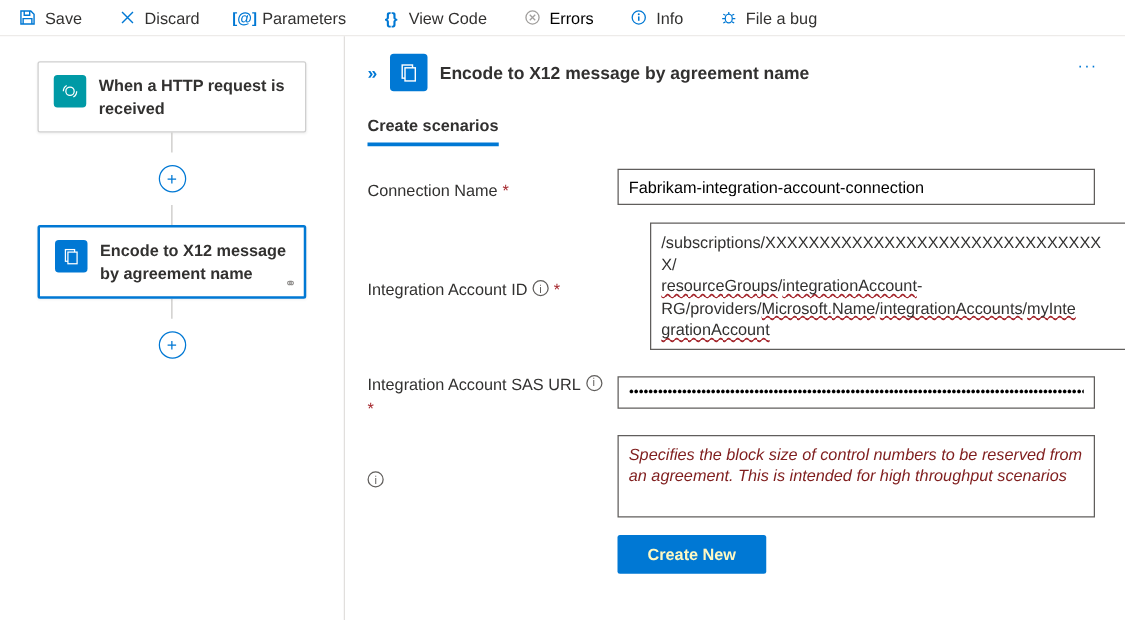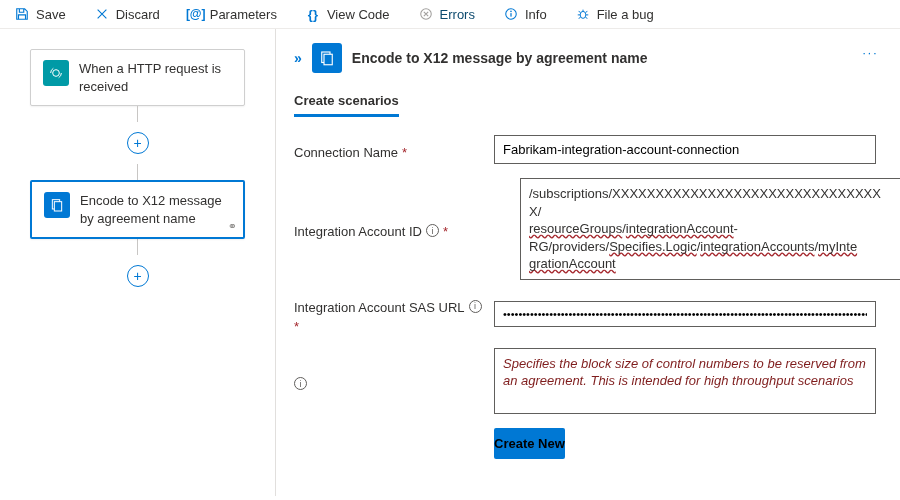--- a/index.html
+++ b/index.html
@@ -1,46 +1,46 @@
 <!DOCTYPE html>
 <html><head>
 <meta charset="utf-8">
 <style>
   * { box-sizing: border-box; }
   body { margin:0; font-family: "Segoe UI", Arial, sans-serif; font-size:13px; color:#323130; background:#fff; width:900px; height:500px; overflow:hidden; }
   .toolbar { display:flex; align-items:center; gap:28px; padding:6px 14px; border-bottom:1px solid #edebe9; }
   .tb-item { display:flex; align-items:center; gap:6px; color:#323130; cursor:pointer; }
-  .tb-item.disabled { color:#0c4a6e; cursor:default;align-items:center; }
+  .tb-item.disabled { color:#000000; cursor:default;align-items:center; }
   .ico { width:16px; height:16px; display:inline-flex; align-items:center; justify-content:center; }
   .main { display:flex; height:calc(500px - 33px); }
   .left { width:275px; padding:20px 16px; position:relative; }
   .card { background:#fff; border:1px solid #cfcfcf; border-radius:2px; padding:10px 12px; display:flex; gap:10px; align-items:flex-start; box-shadow:0 1px 2px rgba(0,0,0,0.06); margin:0 14px; }
   .card.selected { border:2px solid #0078d4; position:relative; }
-  .card .title { font-weight:400; font-size:13px; line-height:1.35; }
+  .card .title { font-weight:700; font-size:13px; line-height:1.35; }
   .card .cicon { width:26px; height:26px; border-radius:3px; display:flex; align-items:center; justify-content:center; flex-shrink:0; }
   .link-icon { position:absolute; right:6px; bottom:4px; color:#8a8886; font-size:11px; }
   .add-btn { width:22px; height:22px; border:1px solid #0078d4; color:#0078d4; border-radius:50%; background:#fff; display:flex; align-items:center; justify-content:center; margin:10px auto; cursor:pointer; font-size:14px; line-height:1; }
   .conn-line { width:1px; height:16px; background:#c8c6c4; margin:0 auto; }
   .right { flex:1; border-left:1px solid #e1dfdd; padding:14px 24px 14px 18px; position:relative; }
   .panel-header { display:flex; align-items:center; gap:10px; margin-bottom:20px; }
   .collapse { color:#0078d4; font-weight:700; cursor:pointer; font-size:14px; }
   .panel-icon { width:30px; height:30px; background:#0078d4; border-radius:3px; display:flex; align-items:center; justify-content:center; }
   .panel-title { font-weight:600; font-size:14px; }
   .more { position:absolute; right:22px; top:16px; color:#0078d4; letter-spacing:1px; cursor:pointer; }
   .tabhdr { font-weight:600; color:#323130; border-bottom:3px solid #0078d4; display:inline-block; padding-bottom:6px; margin-bottom:18px; }
   .field { display:flex; margin-bottom:14px; align-items:center; }
   .flabel { width:200px; padding-top:6px; color:#323130; display:flex; gap:4px; align-items:flex-start; flex-wrap:wrap; }
   .req { color:#a4262c; }
   .info-ico { width:13px; height:13px; border:1px solid #605e5c; border-radius:50%; font-size:9px; display:inline-flex; align-items:center; justify-content:center; color:#605e5c; }
   .finput { flex:1; }
   .tinput { width:100%; border:1px solid #605e5c; padding:6px 8px; font-family:inherit; font-size:13px; }
   .tarea { width:100%; border:1px solid #605e5c; padding:6px 8px; font-family:inherit; font-size:13px; min-height:66px; resize:none; line-height:1.35; }
   .spell { text-decoration: underline wavy #a4262c; text-decoration-skip-ink:none; }
   .placeholder { color:#7f1d1d; font-style:italic; }
-  .primary-btn { background:#0078d4; color:#000000; border:none; padding:8px 0; font-size:13px; font-weight:600; cursor:pointer; border-radius:2px; }
+  .primary-btn { background:#0078d4; color:#fef9c3; border:none; padding:8px 24px; font-size:13px; font-weight:600; cursor:pointer; border-radius:2px; }
   .btnwrap { margin-left:200px; margin-top:6px; }
 </style>
 </head>
 <body>
 
 <div class="toolbar">
   <div class="tb-item">
     <span class="ico">
         <svg viewBox="0 0 16 16" width="14" height="14">
           <path fill="none" stroke="#0078d4" stroke-width="1.3" d="M2 2h9l3 3v9H2z M5 2v4h5V2 M4 14v-5h8v5"></path>
@@ -150,21 +150,21 @@
     <div class="field">
       <div class="flabel">
         <span>Integration Account ID</span>
         <span class="info-ico">i</span>
         <span class="req">*</span>
       </div>
       <div class="finput">
         <div class="tarea" style="word-break:break-all;margin-left:26px;">
           <span>/subscriptions/XXXXXXXXXXXXXXXXXXXXXXXXXXXXXXXX/</span><br>
           <span class="spell">resourceGroups</span><span>/</span><span class="spell">integrationAccount</span><span>-</span><br>
-          <span>RG/providers/</span><span class="spell">Specifies.Logic</span><span>/</span><span class="spell">integrationAccounts</span><span>/</span><span class="spell">myInte</span><br>
+          <span>RG/providers/</span><span class="spell">Microsoft.Name</span><span>/</span><span class="spell">integrationAccounts</span><span>/</span><span class="spell">myInte</span><br>
           <span class="spell">grationAccount</span>
         </div>
       </div>
     </div>
 
     <div class="field">
       <div class="flabel">
         <span>Integration Account SAS URL</span>
         <span class="info-ico">i</span>
           <br>

